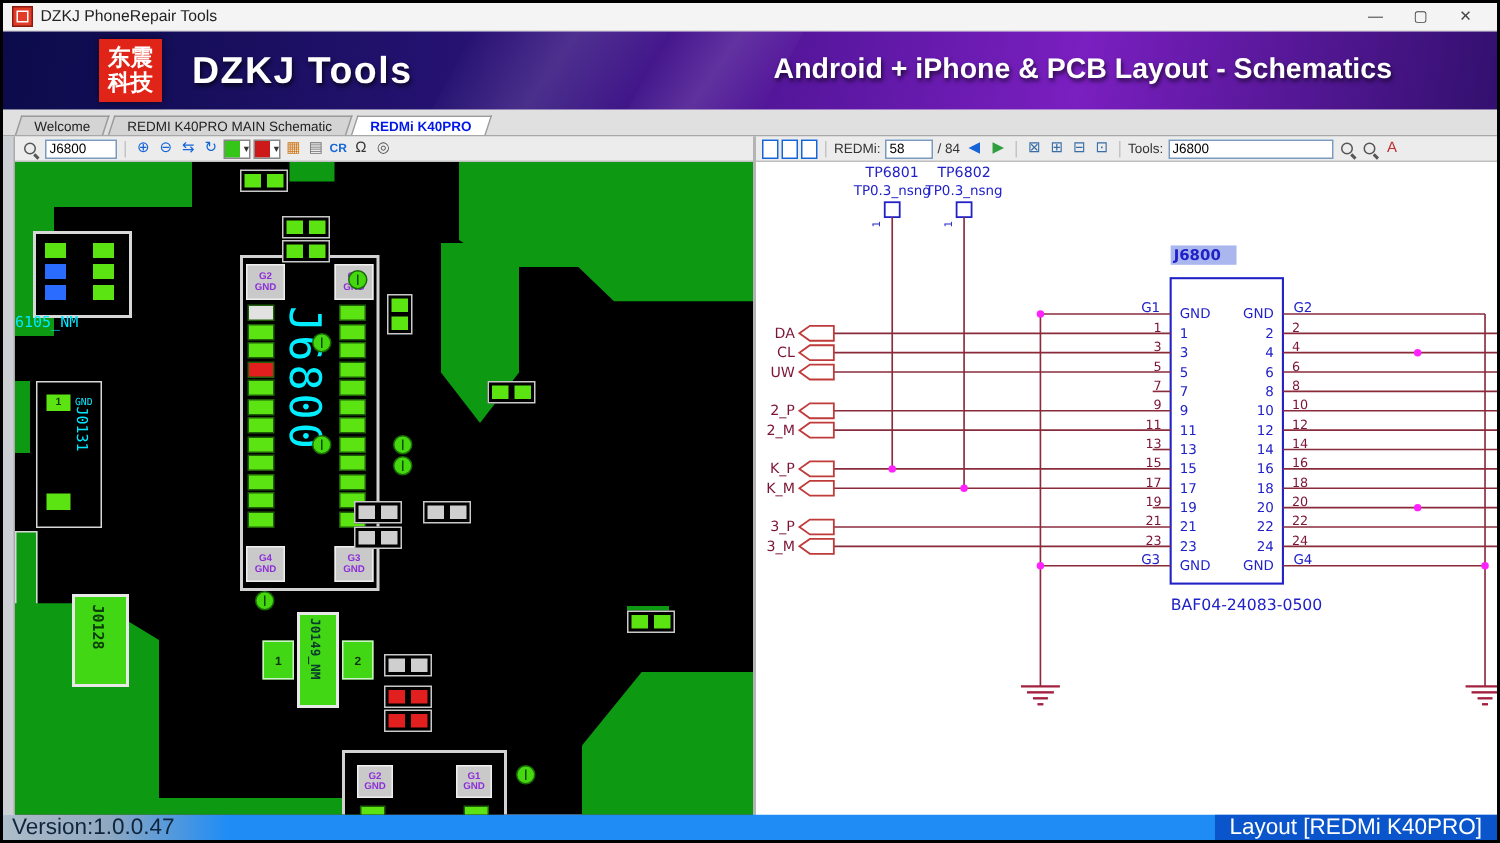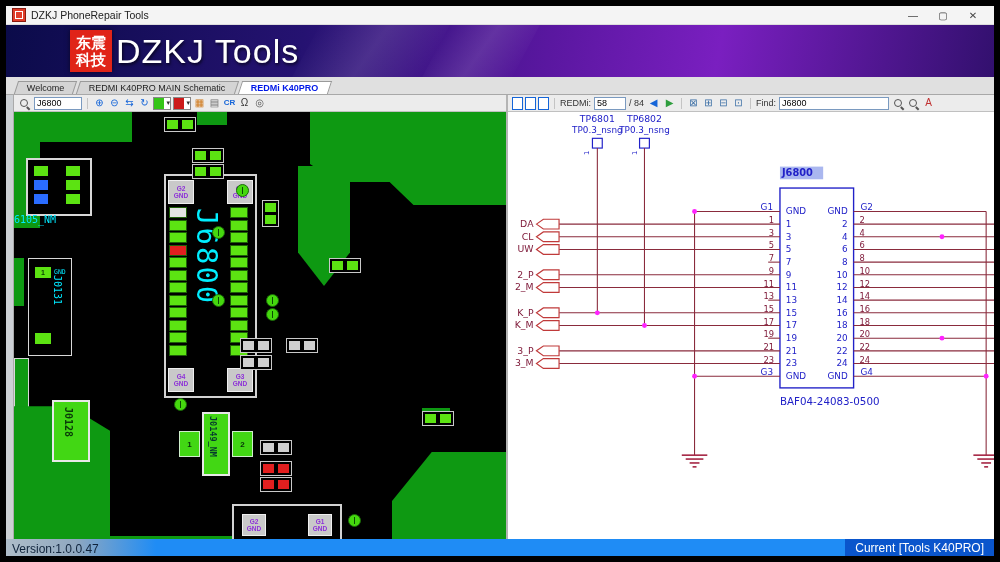--- a/index.html
+++ b/index.html
@@ -1,32 +1,32 @@
 <!DOCTYPE html>
 <html><head>
 <meta charset="utf-8">
 <style>
   html,body{margin:0;padding:0;background:#666;font-family:"Liberation Sans",sans-serif}
-  .window{width:1000px;height:562px;border:6px solid #000000;box-sizing:border-box;display:flex;flex-direction:column;background:#fff;overflow:hidden;position:relative}
+  .window{width:1000px;height:562px;border:2px solid #000000;box-sizing:border-box;display:flex;flex-direction:column;background:#fff;overflow:hidden;position:relative}
 
   
   .titlebar{flex:0 0 18px;background:#f4f4f4;display:flex;align-items:center;gap:5px;padding:0 6px;border-bottom:1px solid #ddd}
   .app-icon{width:12px;height:12px;background:#e03c28;border:1px solid #8a1a10;position:relative;flex:0 0 auto}
   .app-icon::after{content:'';position:absolute;inset:2px;border:1px solid #fff}
   .wtitle{font-size:10.5px;color:#222}
   .win-controls{margin-left:auto;display:flex}
   .wbtn{width:30px;text-align:center;font-size:10px;color:#444;cursor:pointer;line-height:17px}
 
   
   .banner{flex:0 0 52px;position:relative;overflow:hidden;display:flex;align-items:center;
     background:linear-gradient(100deg,#0b0b4a 0%,#251271 30%,#5a17a0 55%,#7a1fc0 72%,#32106e 100%)}
   .streak{position:absolute;top:-10px;bottom:-10px;width:130px;background:linear-gradient(100deg,transparent,rgba(255,255,255,.12),transparent);transform:skewX(-28deg)}
   .s1{left:300px}.s2{left:430px;width:90px}
   .logo{width:42px;height:42px;background:#e02418;margin-left:64px;display:flex;flex-direction:column;align-items:center;justify-content:center;color:#fff;font-weight:bold;font-size:15px;line-height:1.15;z-index:1;box-shadow:0 0 5px rgba(0,0,0,.55)}
-  .app-name{color:#fff;font-size:34px;font-weight:normal;margin-left:4px;letter-spacing:1px;text-shadow:1px 2px 3px rgba(0,0,0,.65);z-index:1}
+  .app-name{color:#fff;font-size:25px;font-weight:bold;margin-left:20px;letter-spacing:1px;text-shadow:1px 2px 3px rgba(0,0,0,.65);z-index:1}
   .tagline{margin-left:auto;margin-right:70px;color:#fff;font-size:19px;font-weight:bold;text-shadow:1px 2px 3px rgba(0,0,0,.65);z-index:1}
 
   
   .tabbar{flex:0 0 17px;background:#e0e0e0;display:flex;align-items:flex-end;padding-left:10px;border-bottom:1px solid #a8a8a8}
   .tab{transform:skewX(-18deg);border:1px solid #9a9a9a;border-bottom:none;background:#d4d4d4;padding:1px 10px 1px 10px;font-size:9px;color:#222;margin-right:3px;white-space:nowrap;cursor:pointer}
   .tab .tab-label{display:inline-block;transform:skewX(18deg)}
   .tab.active{background:#fff;color:#0018e8;font-weight:bold}
 
   
   .content{flex:1;display:flex;min-height:0}
@@ -81,21 +81,21 @@
   .lbl-6105{position:absolute;left:0;top:102px;font-family:"DejaVu Sans Mono",monospace;font-size:10px;color:#00e8ff}
   .connector-bottom{position:absolute;left:218px;top:392px;width:106px;height:60px;border:2px solid #d2d2d2;background:#000}
   .bc-pad{position:absolute;width:15px;height:9px;background:#5ce312;box-shadow:0 0 0 1px #1e5f08}
 
   
   .schem-canvas{flex:1;background:#fff;position:relative;overflow:hidden}
   #schem-svg{position:absolute;inset:0;width:100%;height:100%}
   #schem-svg text{font-family:"DejaVu Sans",sans-serif}
 
   
-  .statusbar{flex:0 0 17px;display:flex;align-items:flex-end;justify-content:space-between;font-size:12px;
+  .statusbar{flex:0 0 17px;display:flex;align-items:flex-end;justify-content:space-between;font-size:15px;
     background:linear-gradient(90deg,#aebdc9 0,#8fa8c0 70px,#1f8cf5 150px,#1f8cf5 100%)}
   .version{color:#10243c;margin-left:6px}
   .current{background:#0a55cc;color:#fff;padding:0 10px;height:100%;display:flex;align-items:center}
 </style>
 </head>
 <body>
 
 <div class="window">
 
   <div class="titlebar">
@@ -109,20 +109,21 @@
   </div>
 
   <div class="banner">
     <div class="streak s1"></div>
     <div class="streak s2"></div>
     <div class="logo">
       <span>东震</span>
       <span>科技</span>
     </div>
     <div class="app-name">DZKJ Tools</div>
+    <div class="tagline">Android + iPhone &amp; PCB Layout - Schematics</div>
   </div>
 
   <div class="tabbar">
       <div class="tab"><span class="tab-label">Welcome</span></div>
       <div class="tab"><span class="tab-label">REDMI K40PRO MAIN Schematic</span></div>
       <div class="tab active"><span class="tab-label">REDMi K40PRO</span></div>
     </div>
 
   <div class="content">
     <div class="gutter"></div>
@@ -332,21 +333,21 @@
         <span class="ticon nav-prev">◀</span>
         <span class="ticon nav-next">▶</span>
         <span class="sep"></span>
         <span class="tgroup" id="schem-view-icons">
             <span class="ticon" style="color: rgb(58, 110, 165);">⊠</span>
             <span class="ticon" style="color: rgb(58, 110, 165);">⊞</span>
             <span class="ticon" style="color: rgb(58, 110, 165);">⊟</span>
             <span class="ticon" style="color: rgb(58, 110, 165);">⊡</span>
           </span>
         <span class="sep"></span>
-        <span class="tlabel">Find:</span>
+        <span class="tlabel">Tools:</span>
         <input class="tinput find" value="J6800" style="">
         <span class="tgroup" id="schem-find-icons">
             <span class="mag"></span>
             <span class="mag"></span>
             <span class="ticon" style="color: rgb(192, 48, 48);">A</span>
           </span>
       </div>
 
       <div class="schem-canvas">
         <svg id="schem-svg" viewBox="0 0 495 438" preserveAspectRatio="none">
@@ -483,15 +484,15 @@
             <text x="131" y="44" fill="#2121c8" font-size="7" text-anchor="start" transform="rotate(-90 131 44)">1</text>
             <line x1="139" y1="37" x2="139" y2="219" stroke="#8a2b3c" stroke-width="1.1"></line>
             <circle cx="139" cy="219" r="2.5" fill="#ff22ff"></circle>
           </svg>
       </div>
     </div>
   </div>
 
   <div class="statusbar">
     <span class="version">Version:1.0.0.47</span>
-    <span class="current">Current [Tools K40PRO]</span>
+    <span class="current">Layout [REDMi K40PRO]</span>
   </div>
 </div>
 
 </body></html>

